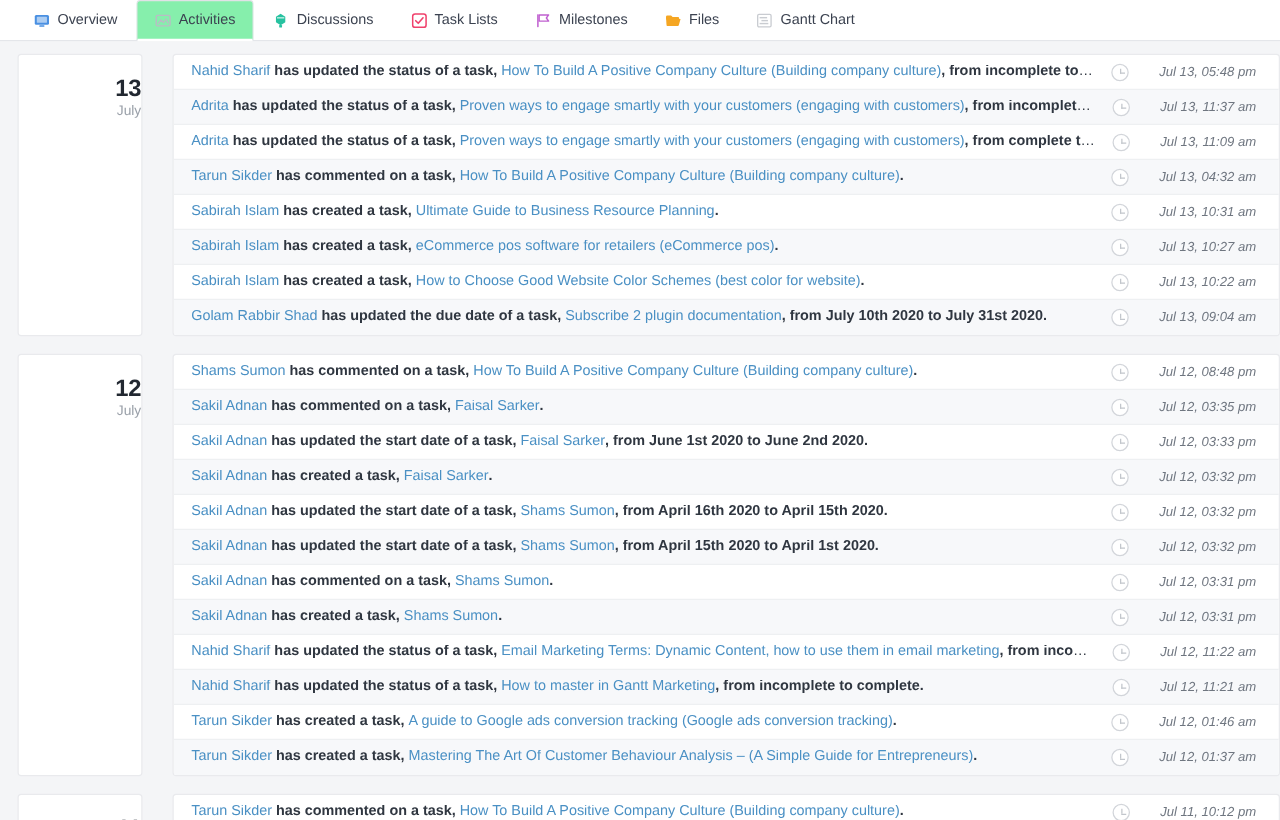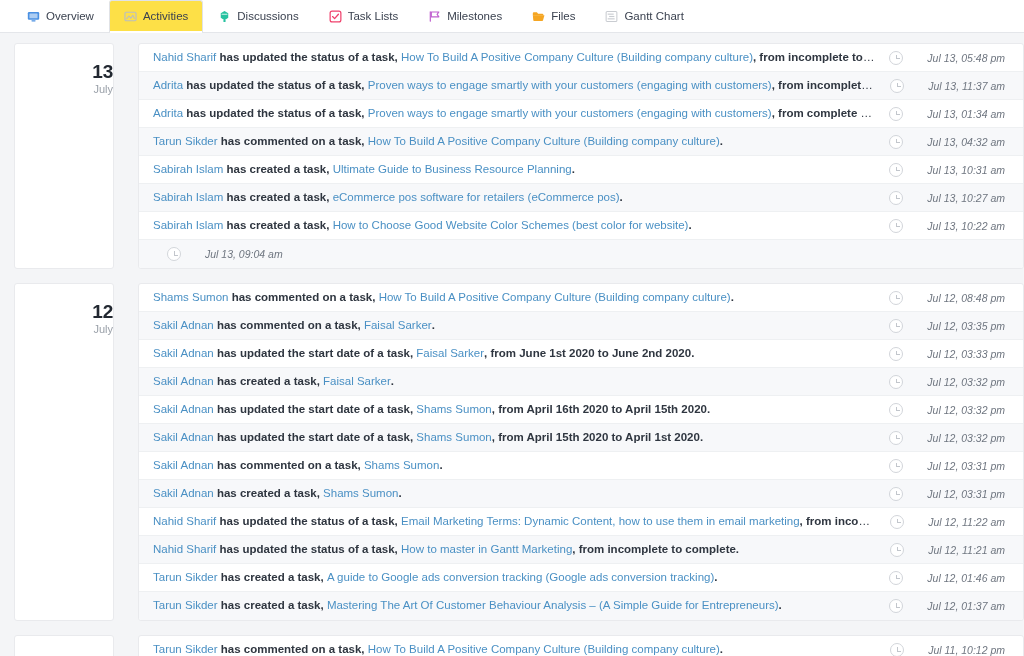--- a/index.html
+++ b/index.html
@@ -29,21 +29,21 @@
     padding: 0 14px;
     font-size: 11.5px;
     color: #3b4250;
     cursor: pointer;
     border: 1px solid transparent;
     border-bottom: none;
     position: relative;
     white-space: nowrap;
   }
   .tab.active {
-    background: #fde047;
+    background: #86efac;
     border-color: #e0e2e6;
     border-top-left-radius: 3px;
     border-top-right-radius: 3px;
     z-index: 2;
   }
   .tab.active::after {
     content: "";
     position: absolute;
     left: 0; right: 0; bottom: -1px;
     height: 2px;
@@ -253,21 +253,21 @@
           <div class="txt"><span class="usr">Adrita</span><b> has updated the status of a task, </b><span class="lnk">Proven ways to engage smartly with your customers (engaging with customers)</span><b>, from incomplete to complete.</b></div>
           <div class="meta">
             <span class="clock"></span>
             <span class="time">Jul 13, 11:37 am</span>
           </div>
         </div>
         <div class="row">
           <div class="txt"><span class="usr">Adrita</span><b> has updated the status of a task, </b><span class="lnk">Proven ways to engage smartly with your customers (engaging with customers)</span><b>, from complete to incomplete.</b></div>
           <div class="meta">
             <span class="clock"></span>
-            <span class="time">Jul 13, 01:34 am</span>
+            <span class="time">Jul 13, 11:09 am</span>
           </div>
         </div>
         <div class="row alt">
           <div class="txt"><span class="usr">Tarun Sikder</span><b> has commented on a task, </b><span class="lnk">How To Build A Positive Company Culture (Building company culture)</span><b>.</b></div>
           <div class="meta">
             <span class="clock"></span>
             <span class="time">Jul 13, 04:32 am</span>
           </div>
         </div>
         <div class="row">
@@ -285,20 +285,21 @@
           </div>
         </div>
         <div class="row">
           <div class="txt"><span class="usr">Sabirah Islam</span><b> has created a task, </b><span class="lnk">How to Choose Good Website Color Schemes (best color for website)</span><b>.</b></div>
           <div class="meta">
             <span class="clock"></span>
             <span class="time">Jul 13, 10:22 am</span>
           </div>
         </div>
         <div class="row alt">
+          <div class="txt"><span class="usr">Golam Rabbir Shad</span><b> has updated the due date of a task, </b><span class="lnk">Subscribe 2 plugin documentation</span><b>, from July 10th 2020 to July 31st 2020.</b></div>
           <div class="meta">
             <span class="clock"></span>
             <span class="time">Jul 13, 09:04 am</span>
           </div>
         </div>
       </div>
     </div>
     <div class="group">
       <div class="datecard">
         <div class="dnum">12</div>

